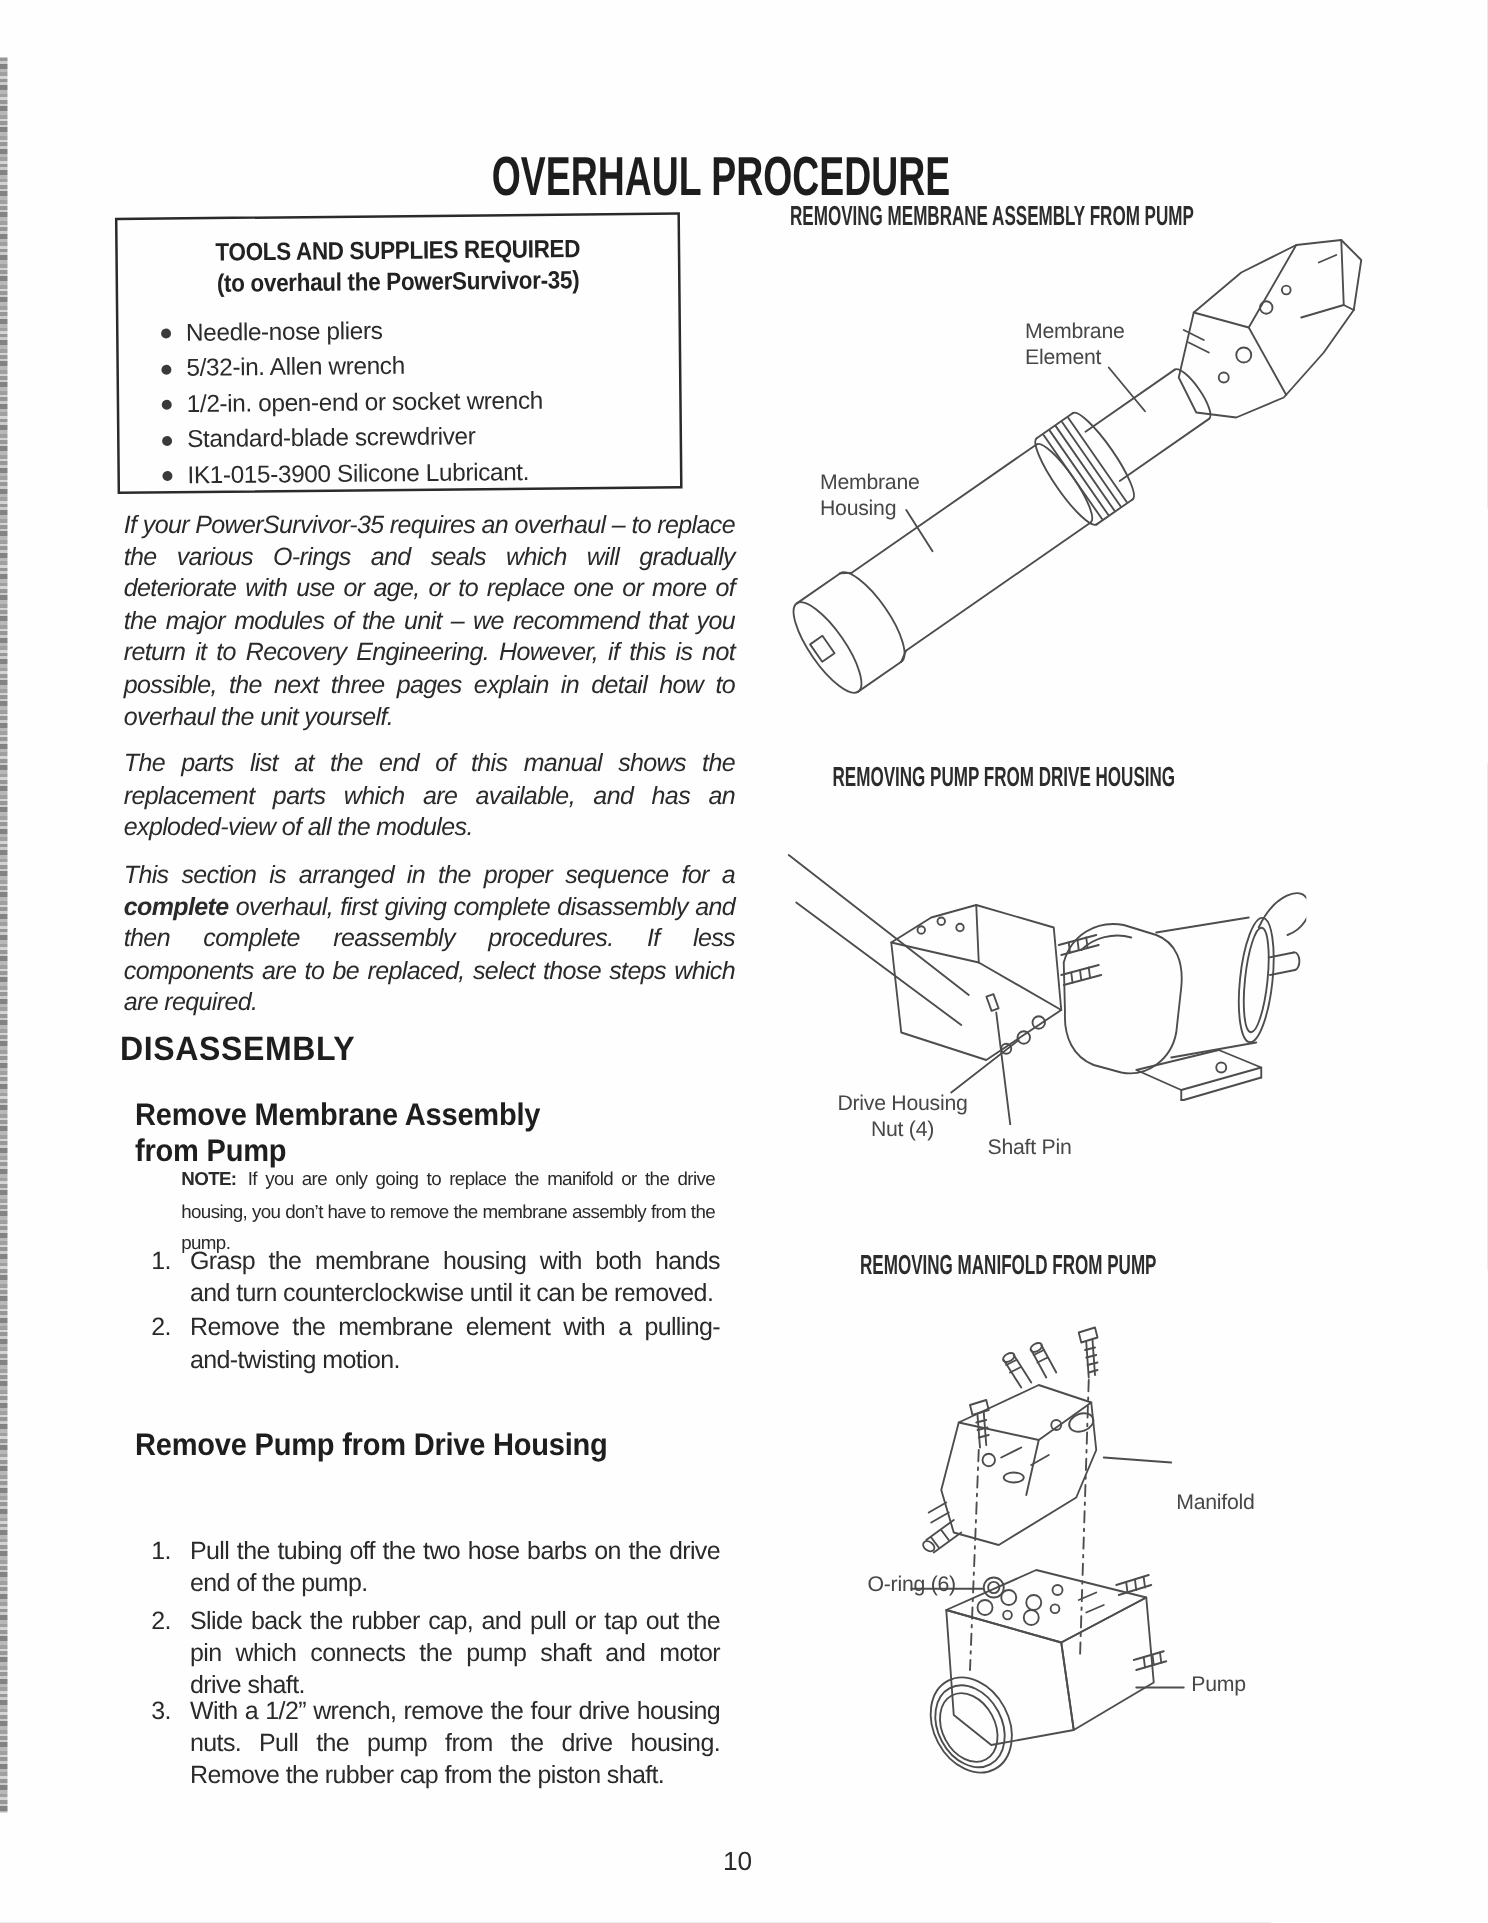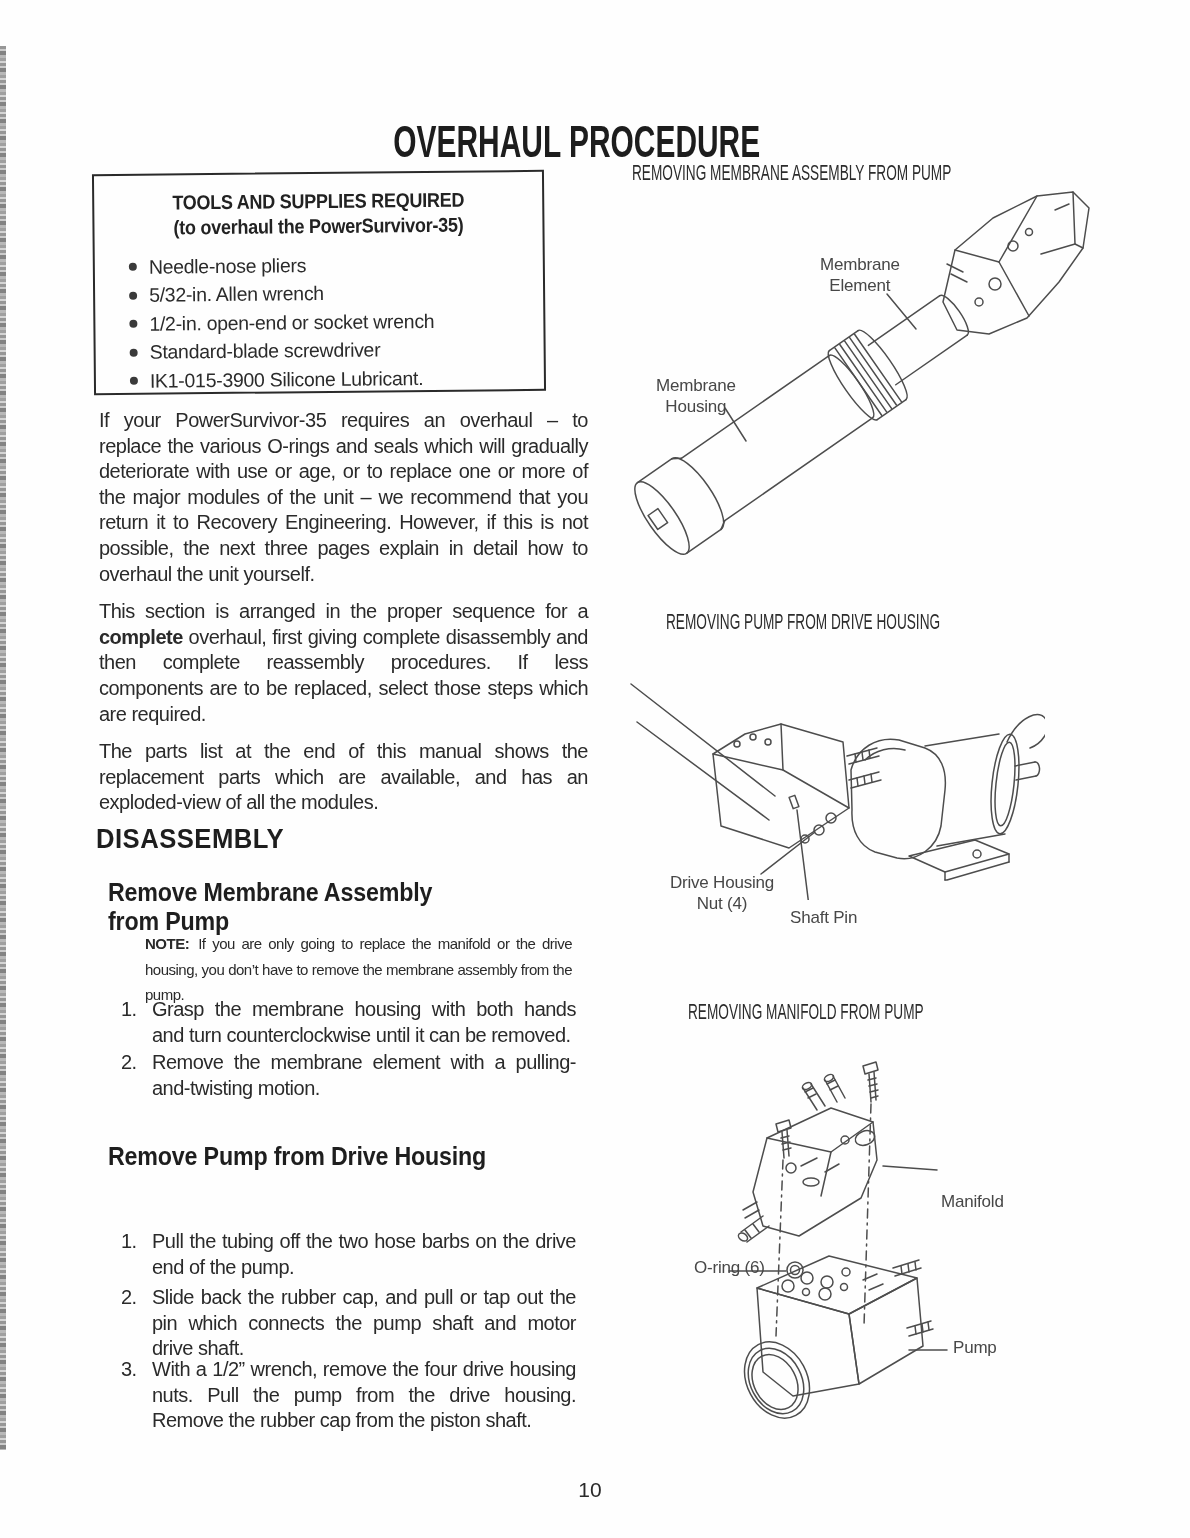--- a/index.html
+++ b/index.html
@@ -11,41 +11,41 @@
         font-size:44px;color:#1d1d1d;white-space:nowrap;}
   .title span{display:inline-block;transform:scaleX(.68);}
   .tools-box{position:absolute;left:93px;top:172px;width:452px;height:221px;box-sizing:border-box;
         border:2.5px solid #2a2a2a;transform:rotate(-.55deg);}
   .tools-heading{margin-top:15px;text-align:center;font-weight:bold;font-size:20px;line-height:25px;
         letter-spacing:-.3px;color:#222;transform:scaleX(.9);}
   .tools-list{list-style:none;margin:12px 0 0;padding:0 0 0 34px;font-size:19.5px;letter-spacing:-.3px;color:#2b2b2b;}
   .tools-list li{display:flex;align-items:center;height:28.5px;}
   .bullet{width:8px;height:8px;border-radius:50%;background:#3a3a3a;margin-right:12px;flex:none;}
   .intro{position:absolute;left:99px;top:408px;width:489px;font-size:20px;line-height:25.6px;
-        letter-spacing:-.5px;text-align:justify;color:#2a2a2a;}
+        letter-spacing:-.5px;text-align:justify;color:#2a2a2a;font-style:italic;}
   .intro p{margin:0 0 12px;}
   .h-disassembly{position:absolute;left:96px;top:802px;font-size:27px;font-weight:bold;color:#1e1e1e;
         transform:scaleX(.95);transform-origin:left;white-space:nowrap;letter-spacing:.5px;}
   .h-section{position:absolute;font-size:25px;font-weight:bold;color:#1e1e1e;line-height:29px;
         white-space:pre-line;transform:scaleX(.93);transform-origin:left;letter-spacing:-.2px;}
   .h-sec1{left:108px;top:853px;}
   .h-sec2{left:108px;top:1117px;}
   .note{position:absolute;left:145px;width:427px;font-size:15px;line-height:25.6px;letter-spacing:-.5px;
         text-align:justify;color:#2a2a2a;}
   .note b{margin-right:9px;}
   .note1{top:916px;}.note2{top:1152px;}
   .step{position:absolute;left:121px;width:455px;display:flex;font-size:20px;line-height:25.6px;
         letter-spacing:-.5px;color:#2a2a2a;}
   .step .num{width:31px;flex:none;}
   .step .stx{flex:1;text-align:justify;}
   .s11{top:997px;}.s12{top:1050px;}.s21{top:1229px;}.s22{top:1285px;}.s23{top:1357px;}
-  .figcap{position:absolute;font-size:22px;font-weight:normal;color:#2c2c2c;white-space:nowrap;text-align:center;}
+  .figcap{position:absolute;font-size:22px;font-weight:bold;color:#2c2c2c;white-space:nowrap;text-align:center;}
   .figcap span{display:inline-block;transform:scaleX(.62);transform-origin:left;}
   .cap1{left:632px;top:160px;}.cap2{left:666px;top:609px;}.cap3{left:688px;top:999px;}
-  .figlabel{position:absolute;font-size:17px;line-height:20.5px;letter-spacing:-.2px;color:#474747;white-space:pre-line;text-align:center;}
+  .figlabel{position:absolute;font-size:17px;line-height:20.5px;letter-spacing:-.2px;color:#474747;white-space:pre-line;}
   .lab-me{left:820px;top:255px;}
   .lab-mh{left:656px;top:376px;}
   .lab-dhn{left:666px;top:873px;width:112px;text-align:center;}
   .lab-sp{left:790px;top:908px;}
   .lab-man{left:941px;top:1192px;}
   .lab-or{left:666px;top:1258px;margin-left:28px;}
   .lab-pu{left:953px;top:1338px;}
   .fig{position:absolute;}
   .fig *{vector-effect:non-scaling-stroke;}
   .pageno{position:absolute;left:0;top:1478px;width:1180px;text-align:center;font-size:21px;color:#2a2a2a;}
@@ -83,22 +83,22 @@
         </li>
       <li>
           <span class="bullet"></span>
           <span>IK1-015-3900 Silicone Lubricant.</span>
         </li>
     </ul>
   </section>
 
   <div class="intro">
     <p>If your PowerSurvivor-35 requires an overhaul – to replace the various O-rings and seals which will gradually deteriorate with use or age, or to replace one or more of the major modules of the unit – we recommend that you return it to Recovery Engineering. However, if this is not possible, the next three pages explain in detail how to overhaul the unit yourself.</p>
+    <p>The parts list at the end of this manual shows the replacement parts which are available, and has an exploded-view of all the modules.</p>
     <p><span>This section is arranged in the proper sequence for a </span><b>complete</b><span> overhaul, first giving complete disassembly and then complete reassembly procedures. If less components are to be replaced, select those steps which are required.</span></p>
-    <p>The parts list at the end of this manual shows the replacement parts which are available, and has an exploded-view of all the modules.</p>
   </div>
 
   <h2 class="h-disassembly">DISASSEMBLY</h2>
 
   <h3 class="h-section h-sec1">Remove Membrane Assembly
 from Pump</h3>
 
   <p class="note note1"><b>NOTE:</b><span>If you are only going to replace the manifold or the drive housing, you don’t have to remove the membrane assembly from the pump.</span></p>
 
   <div class="step s11">

